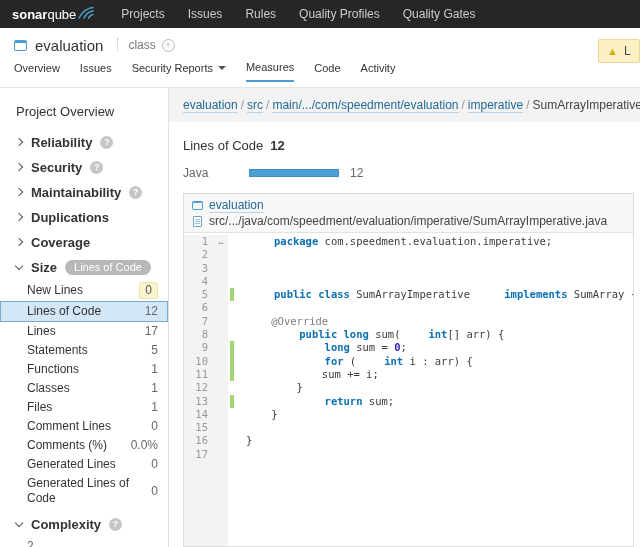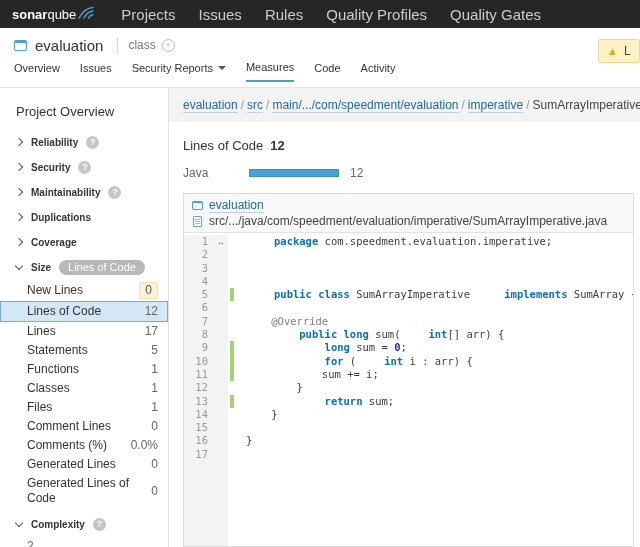--- a/index.html
+++ b/index.html
@@ -6,21 +6,21 @@
     font-family:"Liberation Sans",sans-serif;-webkit-font-smoothing:antialiased;}
   *{box-sizing:border-box;}
 
   
   .topnav{height:28px;background:#262626;display:flex;align-items:center;padding:0 12px;}
   .logo{display:flex;align-items:center;margin-right:26px;cursor:pointer;}
   .logo-bold{color:#fff;font-weight:bold;font-size:13px;}
   .logo-light{color:#fff;font-weight:300;font-size:13px;}
   .logo-swoosh{margin-left:2px;margin-top:-3px;}
   .nav-items{display:flex;gap:23px;}
-  .nav-item{color:#cccccc;font-size:15px;cursor:pointer;}
+  .nav-item{color:#cccccc;font-size:12px;cursor:pointer;}
 
   
   .project-header{height:60px;border-bottom:1px solid #e3e3e3;padding:0 14px;position:relative;background:#fff;}
   .title-row{display:flex;align-items:center;padding-top:10px;height:24px;}
   .project-icon{width:13px;height:11px;border:1px solid #4b9fd5;border-top-width:3px;border-radius:2px;display:inline-block;margin-right:8px;flex-shrink:0;}
   .project-icon.small{width:11px;height:9px;border-top-width:2px;margin-right:6px;}
   .project-title{font-size:15px;color:#333;font-weight:400;margin:0;cursor:pointer;}
   .branch-sep{height:14px;border-left:1px dotted #c0c0c0;margin:0 10px 0 14px;}
   .branch-name{font-size:12px;color:#777;}
   .branch-help{width:13px;height:13px;border-radius:50%;border:1px solid #b9b9b9;color:#b9b9b9;
@@ -35,21 +35,21 @@
 
   
   .layout{display:flex;height:459px;}
   .sidebar{width:169px;flex-shrink:0;border-right:1px solid #e0e0e0;padding-top:14px;overflow:hidden;background:#fff;}
   .overview-link{padding:2px 16px 0 16px;font-size:13px;color:#333;cursor:pointer;}
   .domain-header{display:flex;align-items:center;margin-top:7px;padding:0 16px;height:18px;cursor:pointer;}
   #domains > .domain-block:first-child > .domain-header{margin-top:14px;}
   .chev{width:6px;height:6px;border-right:1.5px solid #555;border-bottom:1.5px solid #555;display:inline-block;margin-right:9px;flex-shrink:0;}
   .chev.right{transform:rotate(-45deg);}
   .chev.down{transform:rotate(45deg);margin-top:-3px;}
-  .domain-label{font-size:10px;font-weight:700;color:#333;}
+  .domain-label{font-size:13px;font-weight:700;color:#333;}
   .help-icon{width:13px;height:13px;border-radius:50%;background:#c6c6c6;color:#fff;font-size:9px;font-weight:bold;
     line-height:13px;text-align:center;margin-left:8px;cursor:pointer;flex-shrink:0;}
   .size-badge{background:#b8b8b8;color:#fff;font-size:11px;border-radius:10px;padding:1px 9px 2px;margin-left:8px;white-space:nowrap;}
   .measures{margin-top:4px;}
   .measure-row{display:flex;align-items:center;justify-content:space-between;padding:2px 10px 2px 27px;
     font-size:12px;color:#333;line-height:15px;cursor:pointer;}
   .measure-row .m-value{color:#666;}
   .measure-row.selected{background:#d3e7f6;border:1px solid #79abd1;padding:2px 9px 2px 26px;}
   .m-value.leak{background:#fcf3d0;border:1px solid #efe2ab;border-radius:2px;padding:0 5px;color:#555;}
 

